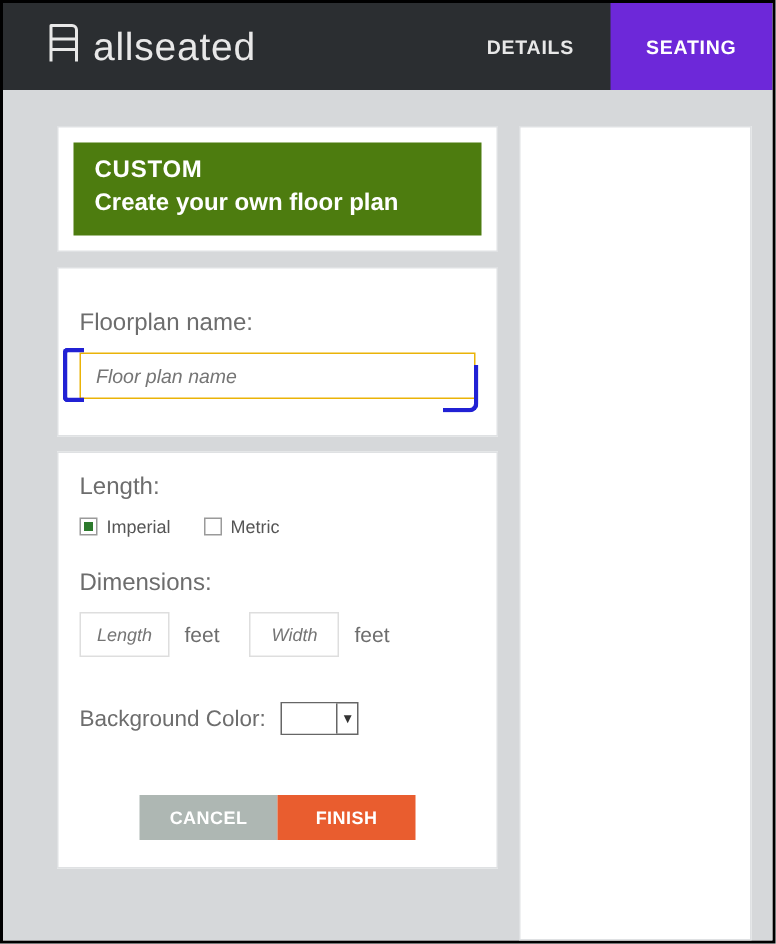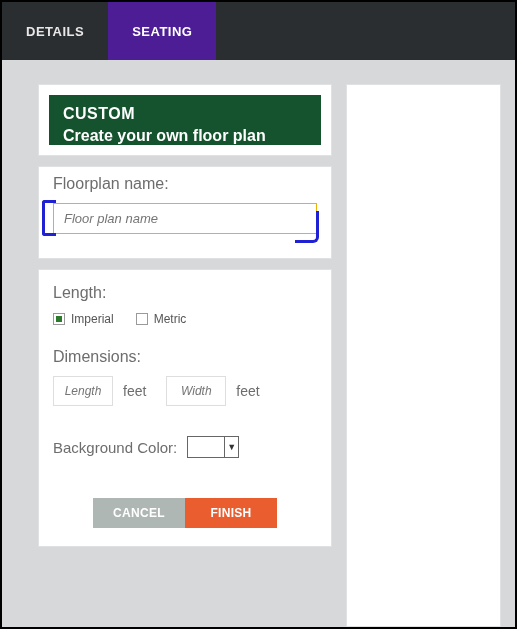--- a/index.html
+++ b/index.html
@@ -43,42 +43,42 @@
     align-items: center;
     justify-content: center;
     font-size: 13px;
     font-weight: 700;
     letter-spacing: 0.5px;
     padding: 0 24px;
     cursor: pointer;
     color: #e8e8e8;
   }
   .nav-item.active {
-    background: #4c1d95;
+    background: #6d28d9;
     color: #fff;
     text-align: right;
   }
   .content-area {
     background: #d6d8da;
     padding: 24px 14px 0 36px;
     height: calc(629px - 58px - 4px);
     display: flex;
     gap: 14px;
   }
   .left-col { width: 294px; display: flex; flex-direction: column; gap: 10px; }
   .right-col { flex: 1; }
   .card {
     background: #fff;
     border: 1px solid #dfe1e3;
   }
   .card-pad { padding: 10px; }
   .cta {
-    background: #14532d;
+    background: #4d7c0f;
     color: #fff;
-    padding: 10px 14px 0;
+    padding: 10px 14px 12px;
   }
   .cta-title { font-weight: 700; font-size: 16px; letter-spacing: 0.5px; }
   .cta-sub { font-weight: 700; font-size: 16px; margin-top: 4px; }
   .section-label {
     color: #6d6d6d;
     font-size: 16px;
     margin-bottom: 10px;
   }
   .name-input-wrap {
     position: relative;
@@ -147,38 +147,46 @@
   }
   .btn-cancel { background: #aeb7b3; }
   .btn-finish { background: #e95d2f; }
   .right-card { height: 100%; }
   .main-card-body { padding: 14px 14px 18px; }
 </style>
 </head>
 <body>
 
 <div class="topbar">
+  <div class="brand">
+    <span class="brand-icon">
+      <svg width="26" height="30" viewBox="0 0 26 30">
+        <path d="M4 3 h14 a3 3 0 0 1 3 3 v6 h-17 z M4 12 v15 M21 12 v15 M4 19 h17" stroke="#e8e8e8" stroke-width="2" fill="none" stroke-linejoin="round"></path>
+      </svg>
+    </span>
+    <span class="brand-text">allseated</span>
+  </div>
   <div class="nav">
     <div class="nav-item">DETAILS</div>
     <div class="nav-item active">SEATING</div>
   </div>
 </div>
 
 <div class="content-area">
   <div class="left-col">
 
     <div class="card card-pad">
       <div class="cta">
         <div class="cta-title">CUSTOM</div>
         <div class="cta-sub">Create your own floor plan</div>
       </div>
     </div>
 
     <div class="card">
-      <div style="padding:8px 14px 18px;border-radius:21px;">
+      <div style="padding:28px 14px 18px;border-radius:21px;">
         <div class="section-label">Floorplan name:</div>
         <div class="name-input-wrap">
           <input class="name-input" type="text" placeholder="Floor plan name" style="">
           <span class="highlight hl-left"></span>
           <span class="highlight hl-right"></span>
         </div>
       </div>
     </div>
 
     <div class="card">

